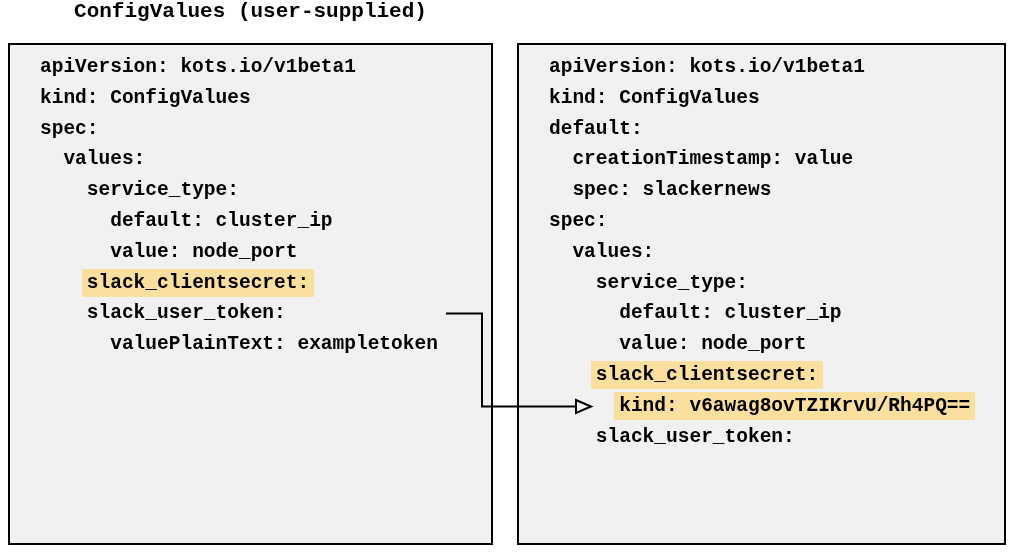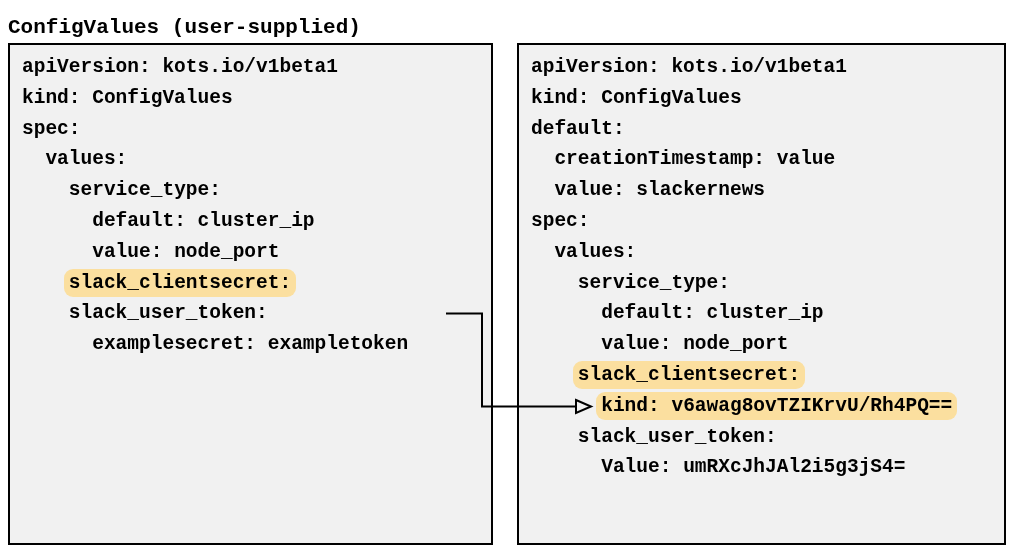--- a/index.html
+++ b/index.html
@@ -10,54 +10,55 @@
   .canvas {
     position: relative;
     width: 1019px;
     height: 559px;
     background: #ffffff;
     overflow: hidden;
     font-family: "Liberation Mono", "DejaVu Sans Mono", monospace;
   }
   .panel-title {
     position: absolute;
-    top: 16px;
+    top: 0;
+    text-align: center;
     font-weight: 700;
     font-size: 21px;
     color: #000000;
     white-space: pre;
   }
   .panel-title.left  { left: 8px;   width: 485px; }
   .panel-title.right { left: 517px; width: 489px; }
   .panel {
     position: absolute;
     top: 43px;
     height: 502px;
     box-sizing: border-box;
     border: 2px solid var(--border-color, #000);
     background: var(--panel-bg, #f1f1f1);
   }
   .panel.left  { left: 8px;   width: 485px; }
   .panel.right { left: 517px; width: 489px; }
   .code {
     padding: 7px 0 0 12px;
+    margin-left: 18px;
   }
   .code-line {
     height: 30.8px;
     line-height: 30.8px;
     font-size: 19.5px;
     font-weight: 700;
     color: #000000;
     white-space: pre;
   }
   .code-line .hl {
     background: var(--hl-color, #fbdf9f);
     padding: 3px 5px;
     margin: 0 -5px;
-    border-radius: 9px;
   }
   .arrow-overlay {
     position: absolute;
     left: 0;
     top: 0;
     pointer-events: none;
   }
 </style>
 </head>
 <body>
@@ -71,40 +72,39 @@
     <div class="code">
         <div class="code-line"><span>apiVersion: kots.io/v1beta1</span></div>
         <div class="code-line"><span>kind: ConfigValues</span></div>
         <div class="code-line"><span>spec:</span></div>
         <div class="code-line">  <span>values:</span></div>
         <div class="code-line">    <span>service_type:</span></div>
         <div class="code-line">      <span>default: cluster_ip</span></div>
         <div class="code-line">      <span>value: node_port</span></div>
         <div class="code-line">    <span class="hl">slack_clientsecret:</span></div>
         <div class="code-line">    <span>slack_user_token:</span></div>
-        <div class="code-line">      <span>examplesecret: exampletoken</span></div>
+        <div class="code-line">      <span>valuePlainText: exampletoken</span></div>
       </div>
   </div>
 
   <div class="panel right">
     <div class="code">
         <div class="code-line"><span>apiVersion: kots.io/v1beta1</span></div>
         <div class="code-line"><span>kind: ConfigValues</span></div>
         <div class="code-line"><span>default:</span></div>
         <div class="code-line">  <span>creationTimestamp: value</span></div>
-        <div class="code-line">  <span>value: slackernews</span></div>
+        <div class="code-line">  <span>spec: slackernews</span></div>
         <div class="code-line"><span>spec:</span></div>
         <div class="code-line">  <span>values:</span></div>
         <div class="code-line">    <span>service_type:</span></div>
         <div class="code-line">      <span>default: cluster_ip</span></div>
         <div class="code-line">      <span>value: node_port</span></div>
         <div class="code-line">    <span class="hl">slack_clientsecret:</span></div>
         <div class="code-line">      <span class="hl">kind: v6awag8ovTZIKrvU/Rh4PQ==</span></div>
         <div class="code-line">    <span>slack_user_token:</span></div>
-        <div class="code-line">      <span>Value: umRXcJhJAl2i5g3jS4=</span></div>
       </div>
   </div>
 
   <svg class="arrow-overlay" width="1019" height="559">
     <polyline fill="none" stroke="#000000" stroke-width="2" points="446,313.5 482,313.5 482,406.5 576,406.5"></polyline>
     <polygon stroke="#000000" stroke-width="2" fill="#f1f1f1" points="576,400 591,406.5 576,413"></polygon>
   </svg>
 
 </div>
 

